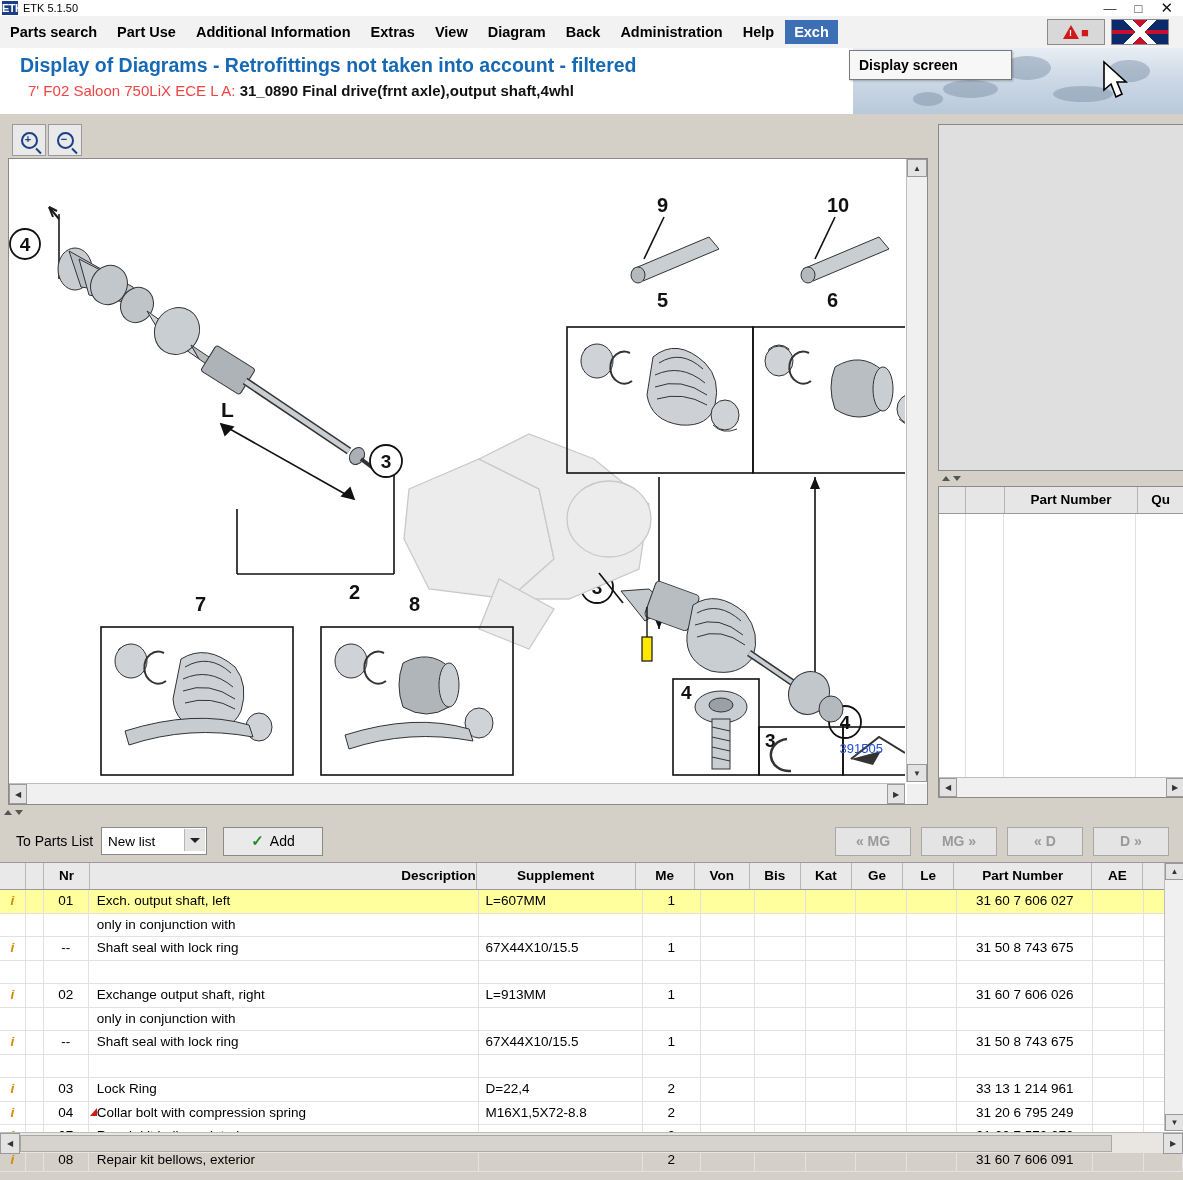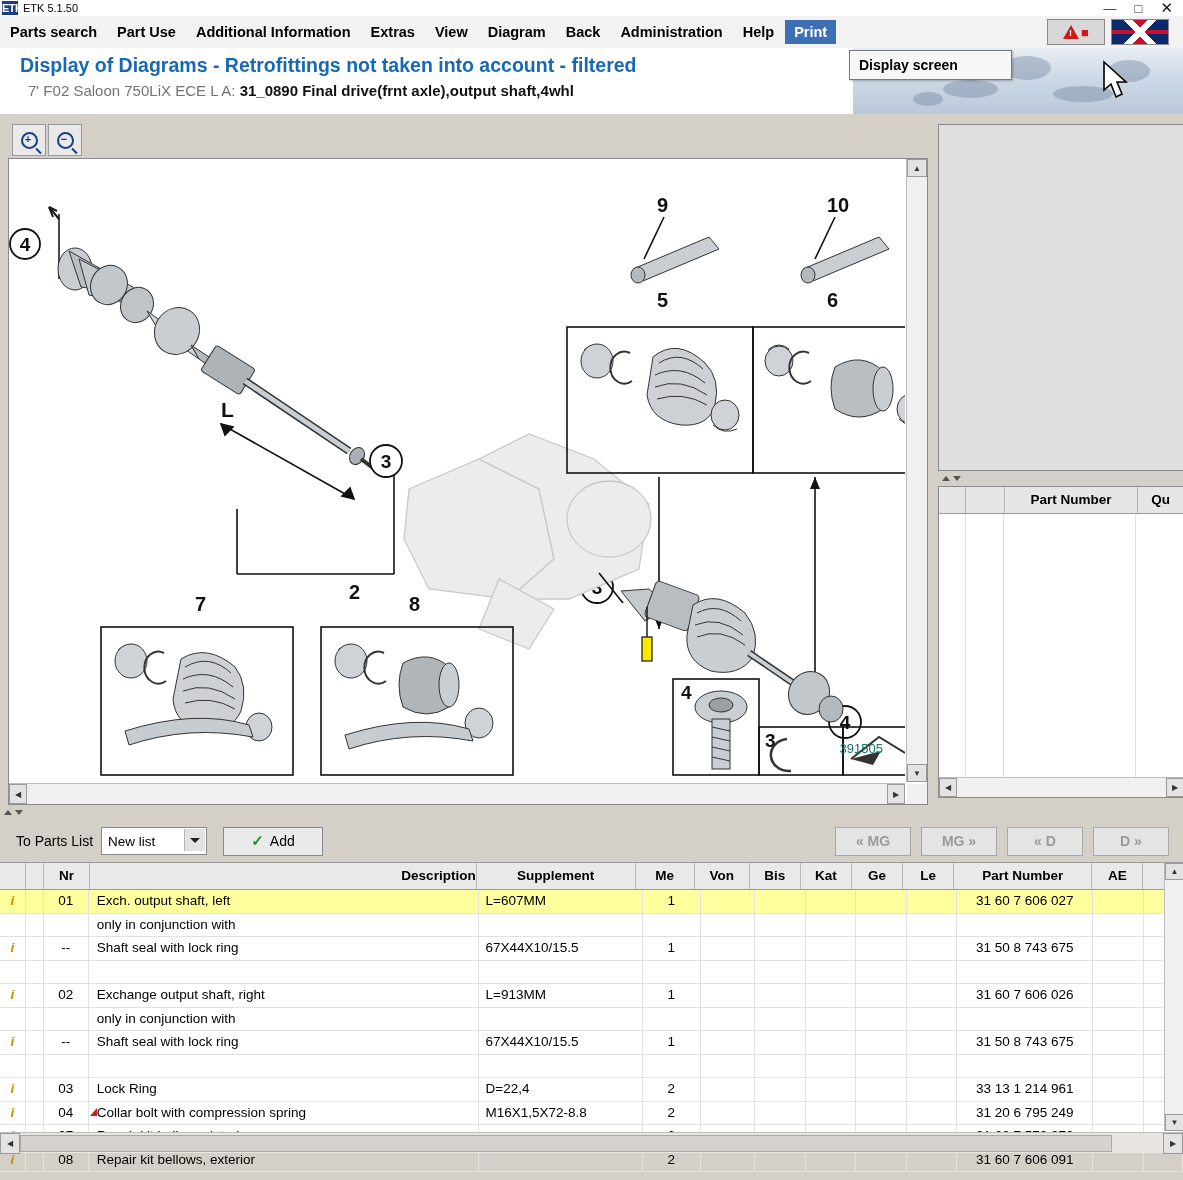--- a/index.html
+++ b/index.html
@@ -69,21 +69,21 @@
     background:#ffffff;border-bottom:1px solid #a9b3c2;overflow:hidden;
   }
   .header .h1{
     position:absolute;left:20px;top:6px;font-size:19.5px;font-weight:bold;color:#1769b4;
     white-space:nowrap;
   }
   .header .h2{
     position:absolute;left:28px;top:34px;font-size:15px;color:#111;white-space:nowrap;
   }
   .header .h2 b{font-weight:bold;}
-  .header .h2 .light{font-weight:normal;color:#737373;}
+  .header .h2 .light{font-weight:normal;color:#ef4444;}
   .hero{
     position:absolute;right:0;top:0;width:330px;height:66px;
     background:linear-gradient(180deg,#e8eef5 0%,#cdd9e6 45%,#b9c8da 100%);
   }
   .hero .blob{position:absolute;border-radius:50%;background:rgba(120,140,165,.45);}
 
   
   .dropdown{
     position:absolute;left:849px;top:50px;width:152px;height:28px;
     background:#f7f7f7;border:1px solid #7a7a7a;box-shadow:1px 1px 2px rgba(0,0,0,.25);
@@ -203,21 +203,21 @@
     position:absolute;left:1px;top:6px;width:0;height:0;
     border-left:7px solid transparent;border-bottom:8px solid #cf1a1a;
   }
   .pt-vs{position:absolute;right:0;top:0;width:18px;height:268px;background:#f0f0f0;border-left:1px solid #bdbdbd;}
   .pt-hs{position:absolute;left:0;bottom:0;width:1183px;height:20px;background:#e9e6e1;border-top:1px solid #bdbdbd;}
   .pt-hs .thumb{position:absolute;left:20px;top:2px;width:1090px;height:15px;background:#d6d2cc;border:1px solid #a8a8a8;}
 
   .splitdots{position:absolute;left:4px;top:806px;width:200px;height:12px;display:flex;align-items:center;gap:3px;}
   .tri-u{width:0;height:0;border-left:4px solid transparent;border-right:4px solid transparent;border-bottom:5px solid #555;}
   .tri-d{width:0;height:0;border-left:4px solid transparent;border-right:4px solid transparent;border-top:5px solid #555;}
-  .partno{position:absolute;right:22px;bottom:26px;font-size:13px;color:#0f766e;text-align:right;}
+  .partno{position:absolute;right:22px;bottom:26px;font-size:13px;color:#1d4ed8;text-align:right;}
 </style>
 </head>
 <body>
 
 <div class="app">
 
   <div class="titlebar">
     <div class="ico">ETK</div>
     <div class="ttl">ETK 5.1.50</div>
     <div class="winbtns">
@@ -230,21 +230,21 @@
   <div class="menubar">
     <div class="mi">Parts search</div>
     <div class="mi">Part Use</div>
     <div class="mi">Additional Information</div>
     <div class="mi">Extras</div>
     <div class="mi">View</div>
     <div class="mi">Diagram</div>
     <div class="mi">Back</div>
     <div class="mi">Administration</div>
     <div class="mi">Help</div>
-    <div class="mi sel">Print</div>
+    <div class="mi sel">Exch</div>
     <div class="menu-right">
       <div class="warnbox">
         <div class="warn-tri"></div>
           <span class="exc">■</span>
       </div>
       <div class="flagbox"></div>
     </div>
   </div>
 
   <div class="header">

